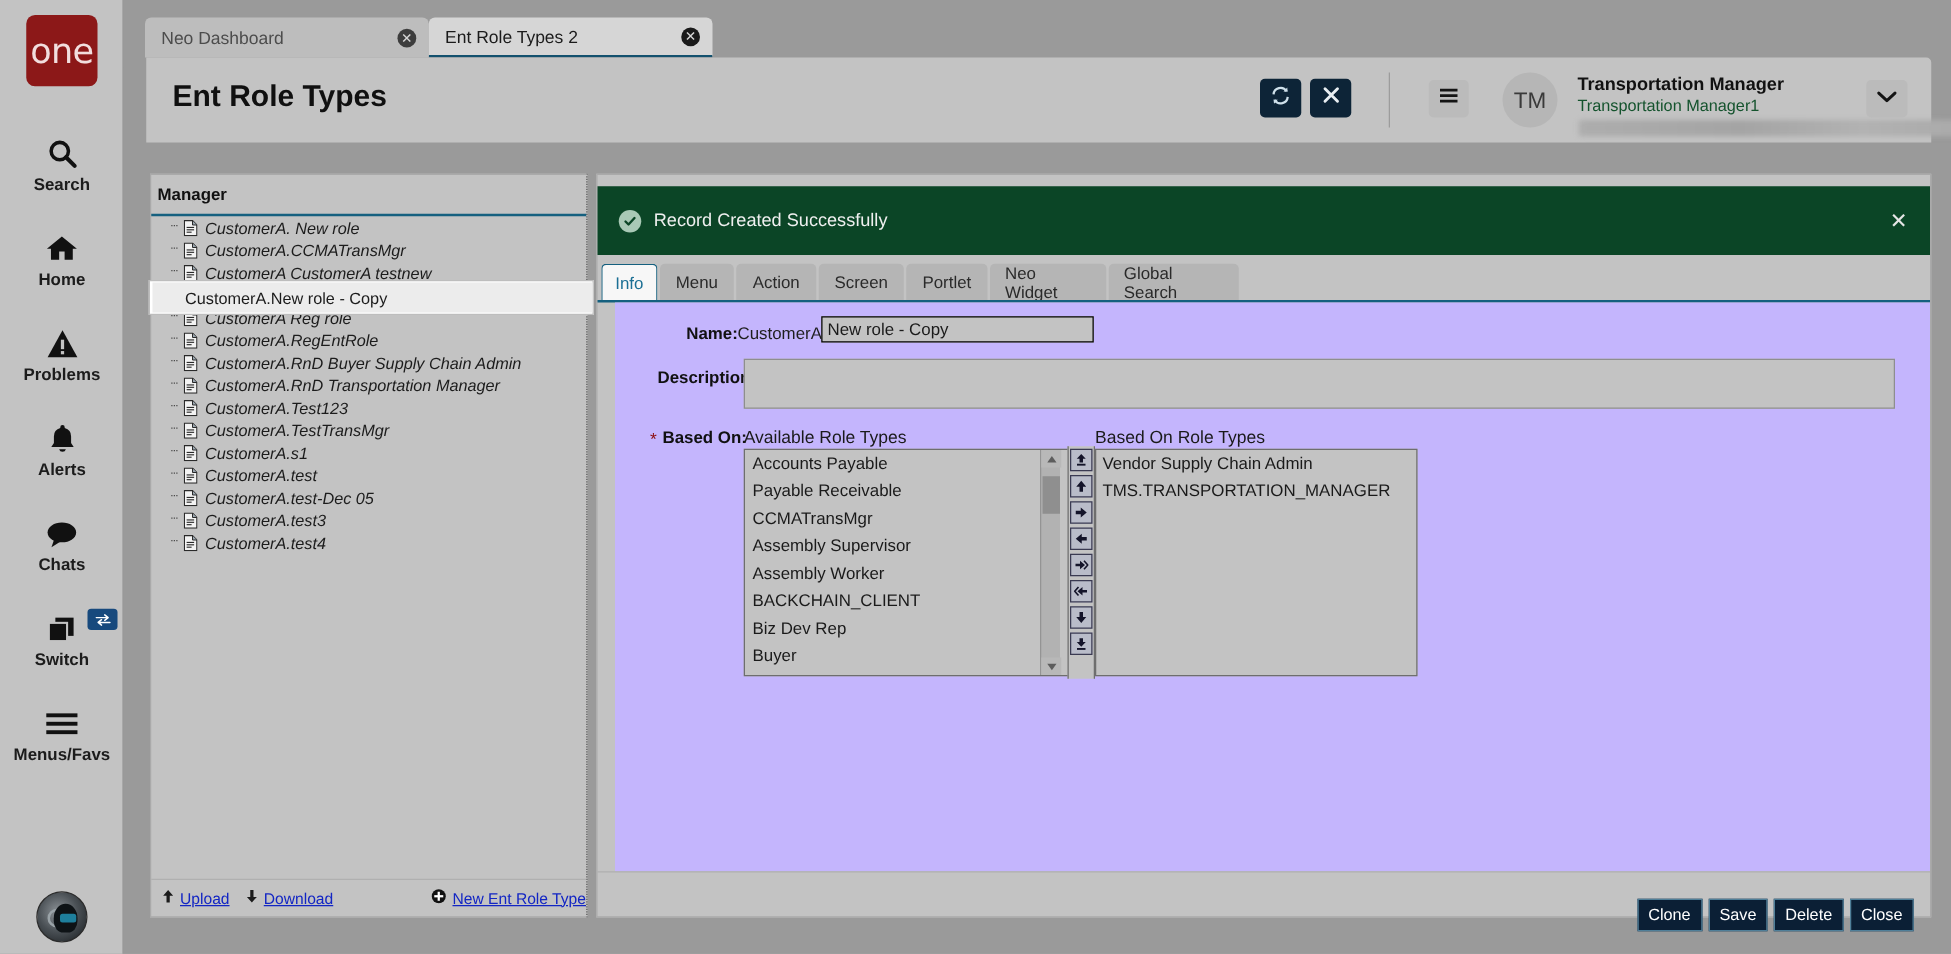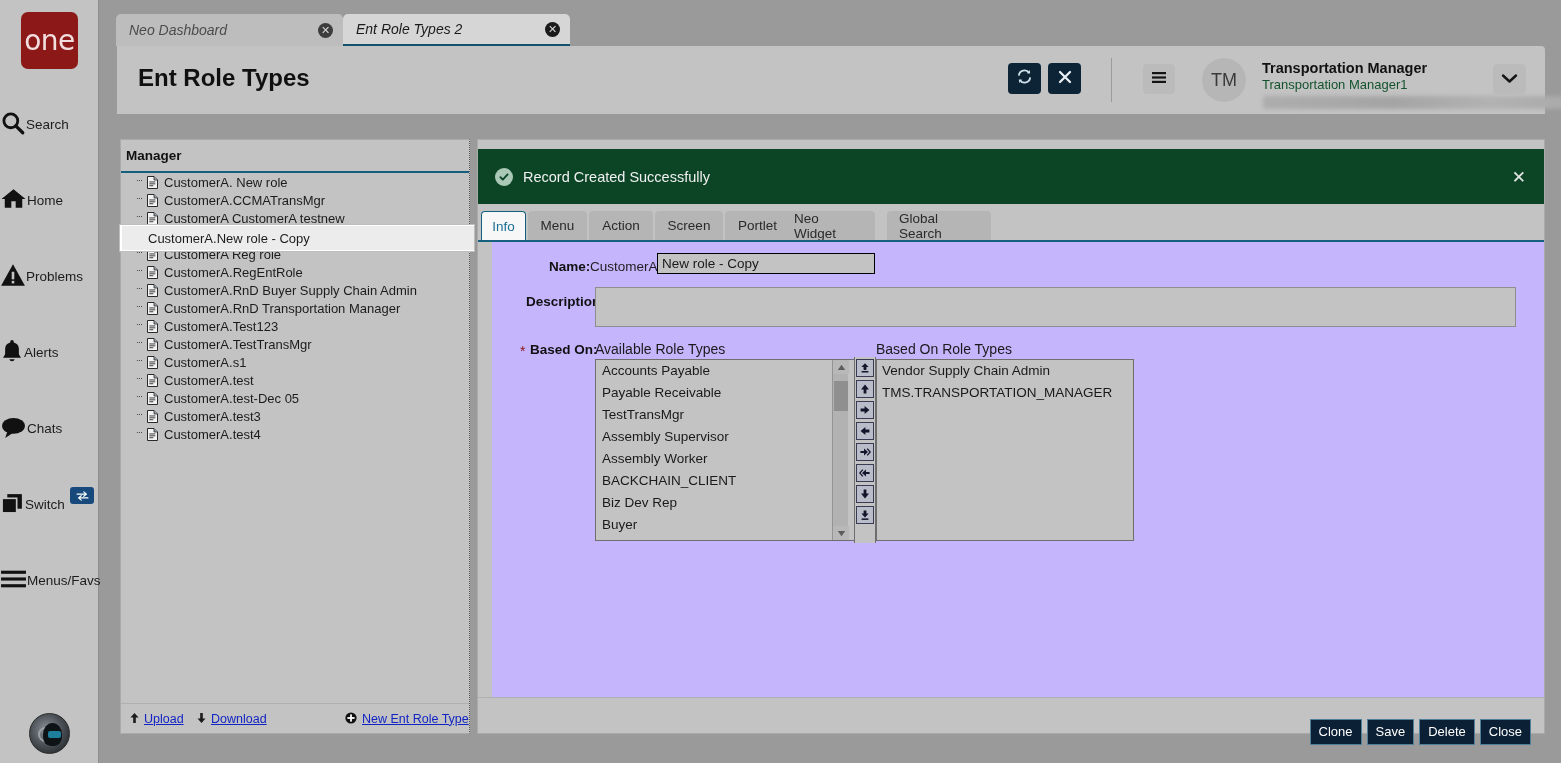--- a/index.html
+++ b/index.html
@@ -24,22 +24,23 @@
     background: #8c1818;
     border-radius: 7px;
     display: flex; align-items: center; justify-content: center;
   }
   #brand-logo span {
     color: #f2dede; font-size: 28px; font-weight: 400;
     letter-spacing: -0.5px; font-family: "DejaVu Sans", sans-serif;
   }
   .rail-item {
     position: absolute; left: 0; width: 99px;
-    display: flex; flex-direction: row; align-items: center;
+    display: flex; flex-direction: column; align-items: center;
     cursor: pointer;
+    font-weight: bold;
   }
   .rail-icon { height: 30px; display:flex; align-items:center; justify-content:center; }
   .rail-label {
     font-size: 13.5px; color: #1c1c1c; margin-top: 2px;
     font-family: "Liberation Sans", sans-serif;
   }
   #switch-badge {
     position: absolute; left: 70px; top: 487px;
     width: 24px; height: 17px; border-radius: 3px;
     background: #17497d; display:flex; align-items:center; justify-content:center;
@@ -62,21 +63,20 @@
   #rail-avatar .ring {
     position:absolute; left:8px; top:13px; width:15px; height:15px;
     border:2px solid #9aa3a8; border-radius:50%;
   }
 
   
   #tabstrip {
     position: absolute; left: 99px; top: 0;
     width: 1462px; height: 54px;
     background: #9a9a9a;
-    font-style: italic;
   }
   .browser-tab {
     position: absolute; top: 14px; height: 32px;
     border-radius: 5px 5px 0 0;
     display: flex; align-items: center;
     padding: 0 10px 0 13px;
     font-size: 14px;
     cursor: pointer;
   }
   #tab-neo-dashboard {
@@ -169,20 +169,21 @@
     font-size: 13.5px; font-weight: bold; color: #111;
   }
   #explorer-header-rule {
     position: absolute; left: 0; top: 31px; width: 348px;
     height: 2px; background: #15607f;
   }
   #explorer-tree {
     position: absolute; left: 0; top: 33px;
     width: 348px; height: 528px;
     overflow: hidden;
+    font-style: italic;
   }
   .tree-row {
     display: flex; align-items: center; height: 18px;
     padding-left: 16px; font-size: 13px; color: #1c1c1c;
     cursor: pointer; position: relative;
   }
   .tree-row .hyphen {
     position: absolute; left: 16px; top: 7px;
     width: 5px; height: 1px;
     border-top: 1px dotted #4a4a4a;
@@ -784,21 +785,21 @@
       </div>
     <div class="form-tab" style="left:111px;width:64px">
         <span>Action</span>
       </div>
     <div class="form-tab" style="left:177px;width:68px">
         <span>Screen</span>
       </div>
     <div class="form-tab" style="left:247px;width:65px">
         <span>Portlet</span>
       </div>
-    <div class="form-tab" style="left:304px;width:93px">
+    <div class="form-tab" style="left:314px;width:93px">
         <span>Neo Widget</span>
       </div>
     <div class="form-tab" style="left:409px;width:104px">
         <span>Global Search</span>
       </div>
   </div>
   <div id="tab-rule"></div>
 
   <div id="form-area">
 
@@ -810,21 +811,21 @@
     <textarea id="input-description" style=""></textarea>
 
     <div id="req-star">*</div>
     <div id="lbl-based-on">Based On:</div>
     <div id="lbl-available">Available Role Types</div>
     <div id="lbl-basedon-col">Based On Role Types</div>
 
     <div id="list-available">
       <div class="avail-item">Accounts Payable</div>
       <div class="avail-item">Payable Receivable</div>
-      <div class="avail-item">TestTransMgr</div>
+      <div class="avail-item">CCMATransMgr</div>
       <div class="avail-item">Assembly Supervisor</div>
       <div class="avail-item">Assembly Worker</div>
       <div class="avail-item">BACKCHAIN_CLIENT</div>
       <div class="avail-item">Biz Dev Rep</div>
       <div class="avail-item">Buyer</div>
     </div>
 
     <div id="avail-scrollbar">
       <div class="sb-arrow">
         <svg width="9" height="7" viewBox="0 0 9 7">

